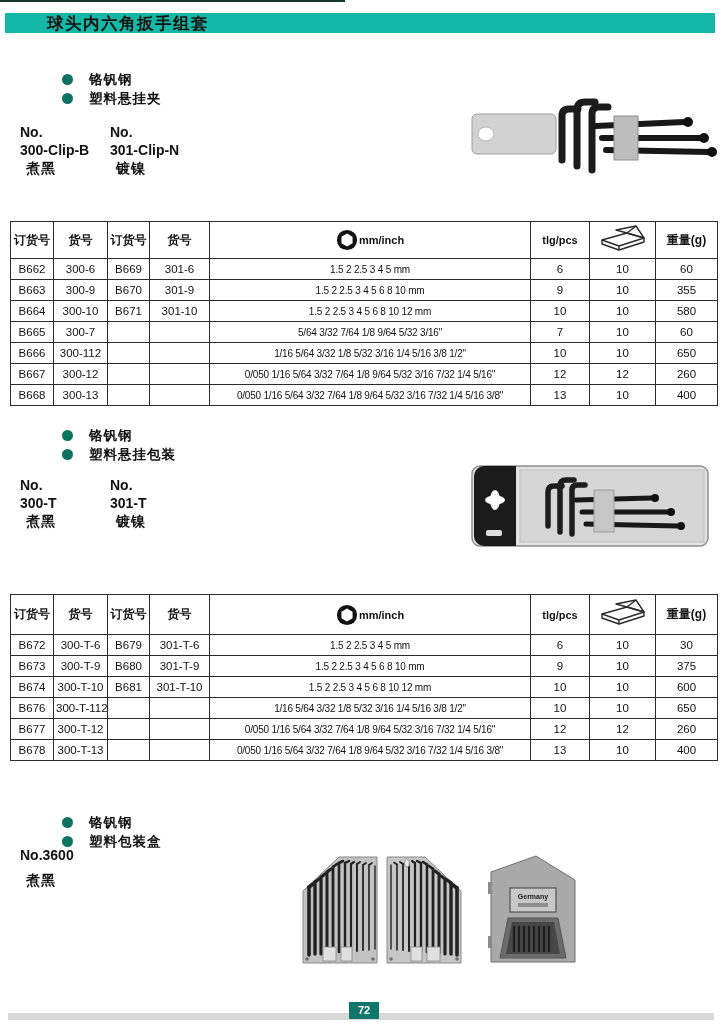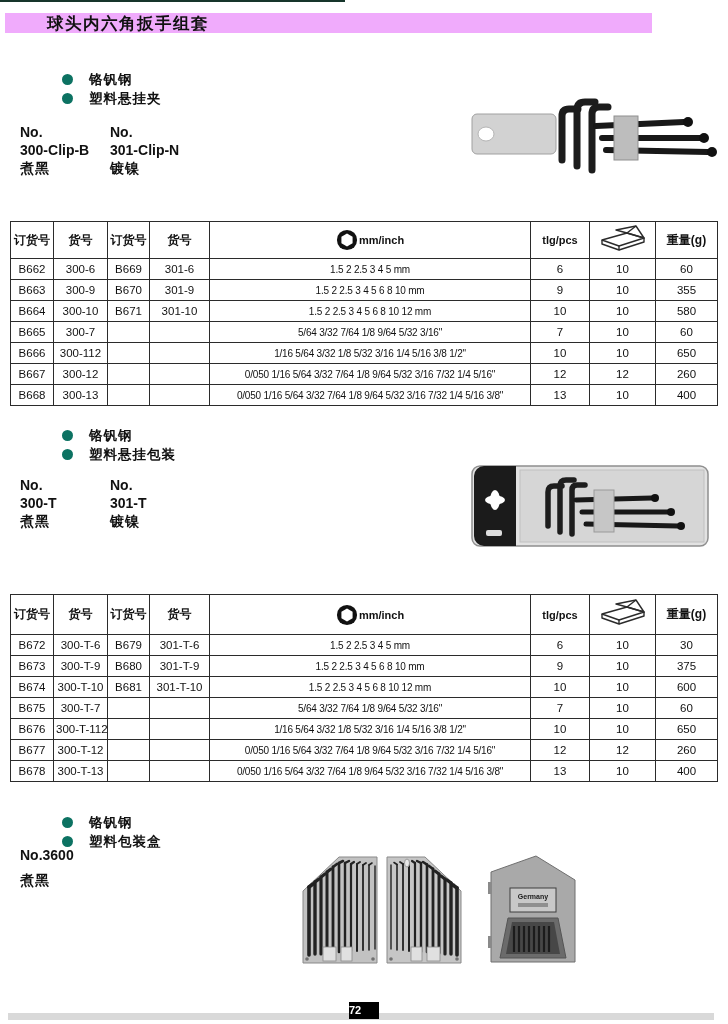--- a/index.html
+++ b/index.html
@@ -7,55 +7,55 @@
     width:728px;height:1024px;position:relative;background:#ffffff;
     font-family:"Liberation Sans",sans-serif;color:#111;overflow:hidden;
   }
   .abs{position:absolute;}
 
   
   .topline{left:0;top:0;width:345px;height:2px;background:#16352b;}
 
   
   .titlebar{
-    left:5px;top:13px;width:647px;height:20px;background:#f0abfc;
+    left:5px;top:13px;width:710px;height:20px;background:#14b8a6;
     font-size:16.5px;font-weight:bold;line-height:20px;padding-left:42px;
     letter-spacing:1.5px;box-sizing:border-box;
   }
 
   
   .bullets .brow{display:flex;align-items:center;height:19px;}
   .dot{width:11px;height:11px;border-radius:50%;background:#0c7262;flex:0 0 11px;}
   .btext{margin-left:16px;font-size:13.5px;font-weight:bold;letter-spacing:1px;white-space:nowrap;}
 
   
   .variants{display:flex;}
   .vcol{width:90px;}
   .vcol div{font-size:14px;font-weight:bold;height:18px;line-height:18px;white-space:nowrap;}
-  .vfin{letter-spacing:1px;}
+  .vfin{letter-spacing:1px;margin-left:6px;}
   .v3 .vno{height:18px;}
   .v3 .vfin{margin-top:7px;}
 
   
   table{border-collapse:collapse;table-layout:fixed;width:707px;background:#fff;padding-left:39px;}
   th,td{border:1px solid #2b2b2b;text-align:center;vertical-align:middle;
         padding:0 2px;overflow:hidden;white-space:nowrap;box-sizing:border-box;}
   th{font-weight:bold;font-size:12px;}
   .t1 th{height:37px;} .t2 th{height:40px;}
   td{height:21px;font-size:11.5px;}
   td.sz{font-size:10px;letter-spacing:-0.2px;margin-top:28px;}
   th.lat{font-size:11px;font-weight:bold;}
   .hexhead{display:flex;align-items:center;justify-content:center;gap:1px;}
   .hexhead .mmlbl{font-size:11px;font-weight:bold;}
 
   
   .botbar{left:8px;top:1013px;width:706px;height:7px;background:#d9d9d9;}
   .pagetab{
-    left:349px;top:1002px;width:30px;height:17px;background:#000000;color:#fff;
-    font-size:11px;font-weight:bold;line-height:17px;
+    left:349px;top:1002px;width:30px;height:17px;background:#0f766e;color:#fff;
+    font-size:11px;font-weight:bold;text-align:center;line-height:17px;
   }
 </style>
 </head>
 <body>
 
 <div class="abs topline"></div>
 
 <div class="abs titlebar">球头内六角扳手组套</div>
 
 <div class="abs bullets" style="left:62px;top:70px;">
@@ -339,30 +339,20 @@
         <td>B674</td>
         <td>300-T-10</td>
         <td>B681</td>
         <td>301-T-10</td>
         <td class="sz">1.5 2 2.5 3 4 5 6 8 10 12 mm</td>
         <td>10</td>
         <td>10</td>
         <td>600</td>
       </tr>
 
-      <tr>
-        <td>B675</td>
-        <td>300-T-7</td>
-        <td></td>
-        <td></td>
-        <td class="sz">5/64 3/32 7/64 1/8 9/64 5/32 3/16"</td>
-        <td>7</td>
-        <td>10</td>
-        <td>60</td>
-      </tr>
 
       <tr>
         <td>B676</td>
         <td>300-T-112</td>
         <td></td>
         <td></td>
         <td class="sz">1/16 5/64 3/32 1/8 5/32 3/16 1/4 5/16 3/8 1/2"</td>
         <td>10</td>
         <td>10</td>
         <td>650</td>

